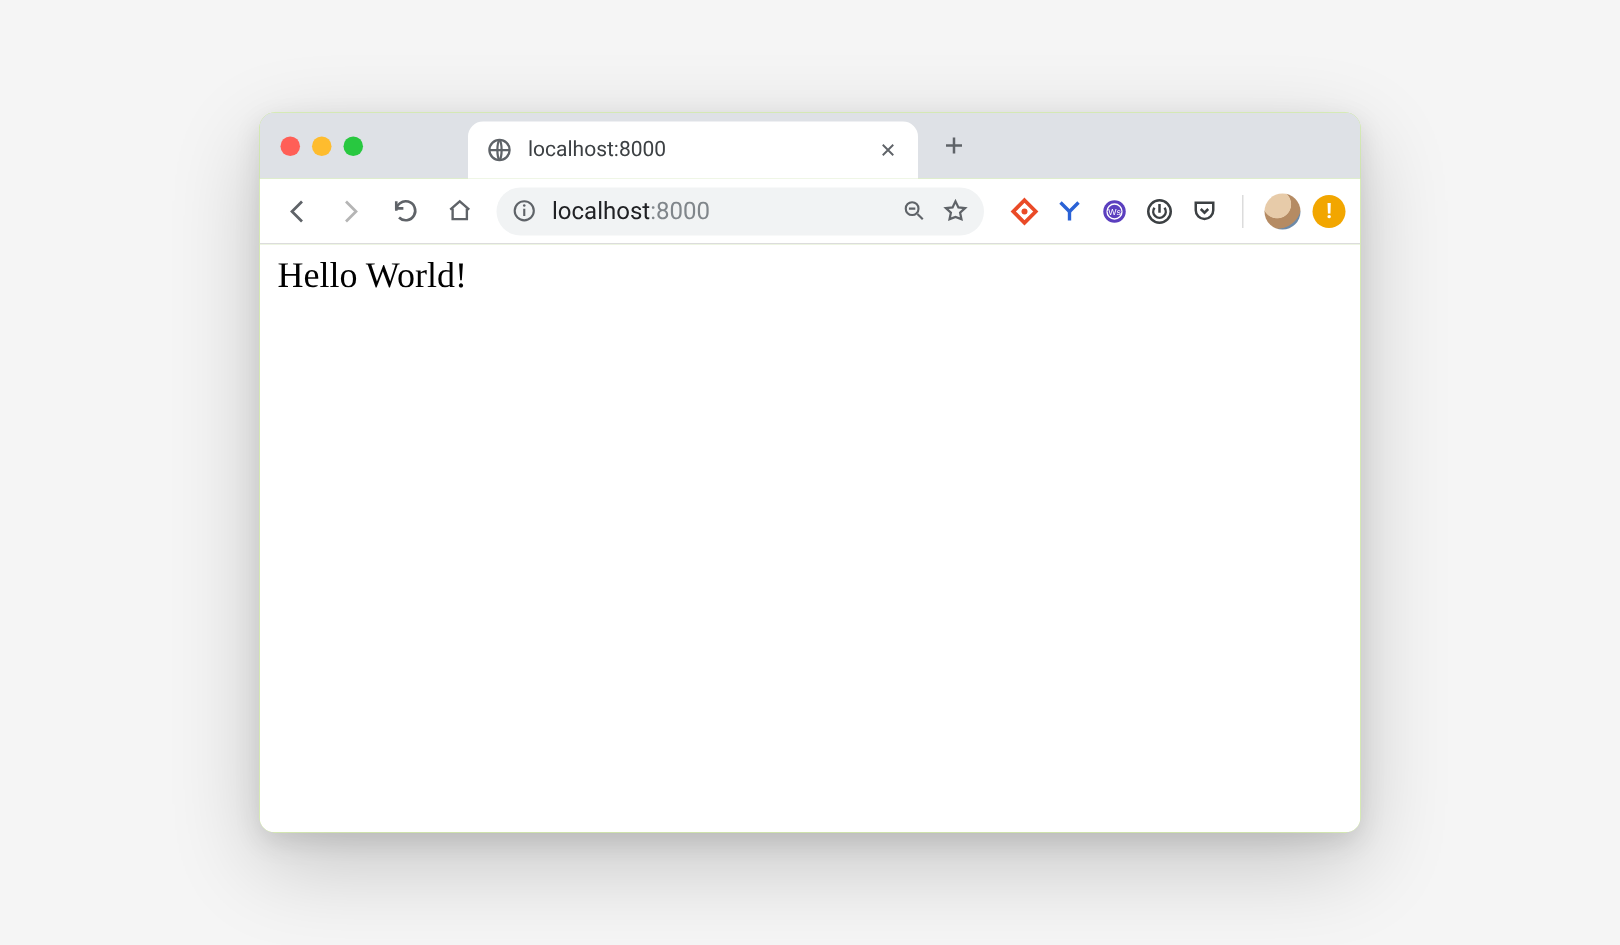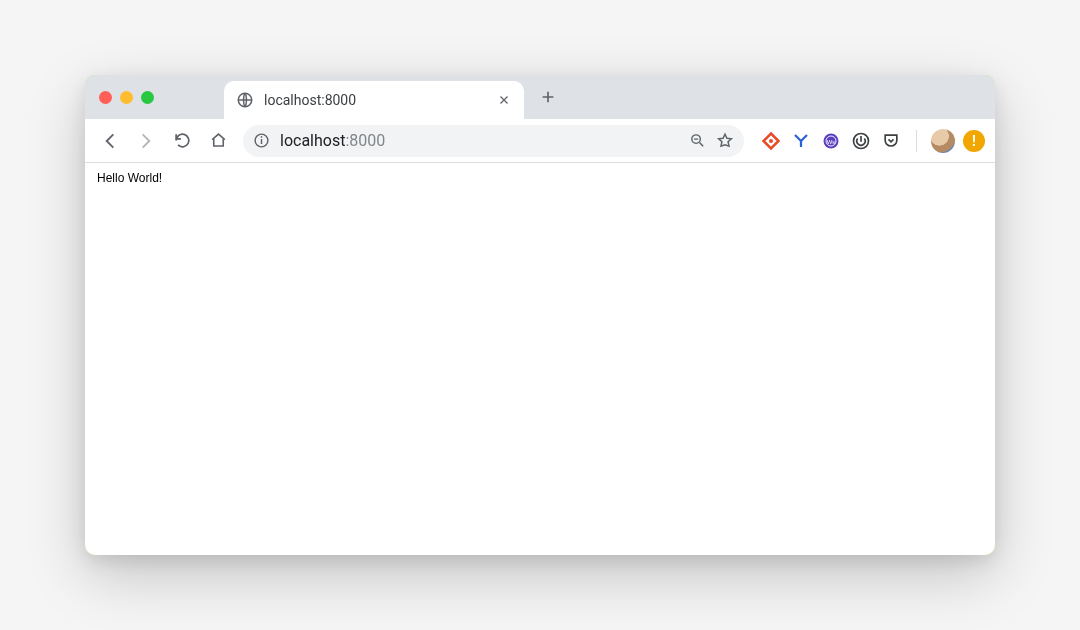--- a/index.html
+++ b/index.html
@@ -7,21 +7,21 @@
     margin: 0;
     width: 1080px;
     height: 630px;
     background: #f5f5f5;
     font-family: -apple-system, BlinkMacSystemFont, "Segoe UI", Roboto, sans-serif;
     display: flex;
     align-items: center;
     justify-content: center;
   }
   .browser-window {
-    width: 910px;
+    width: 734px;
     height: 480px;
     background: #bef264;
     border-radius: 10px;
     box-shadow: 0 20px 60px rgba(0,0,0,0.20), 0 6px 18px rgba(0,0,0,0.10);
     overflow: hidden;
     display: flex;
     flex-direction: column;
   }
   .tab-strip {
     height: 44px;
@@ -103,22 +103,22 @@
     width:24px; height:24px; border-radius:50%;
     background: radial-gradient(circle at 35% 30%, #e7cba9 0 40%, #b58b63 42% 70%, #6d8aa8 72% 100%);
   }
   .alert-dot {
     width:22px; height:22px; border-radius:50%;
     background:#f2a600; color:#fff; font-weight:700;
     display:flex; align-items:center; justify-content:center; font-size:14px;
   }
   .page-content {
     flex:1; background:#fff; padding: 8px 12px;
-    font-family: Liberation Sans, sans-serif;
-    font-size: 12px; color:#000;
+    font-family: Liberation Serif, serif;
+    font-size: 24px; color:#000;
   }
   svg { display:block; }
 </style>
 </head>
 <body>
 
 <div class="browser-window">
 
   <div class="tab-strip">
     <div class="traffic-lights">

